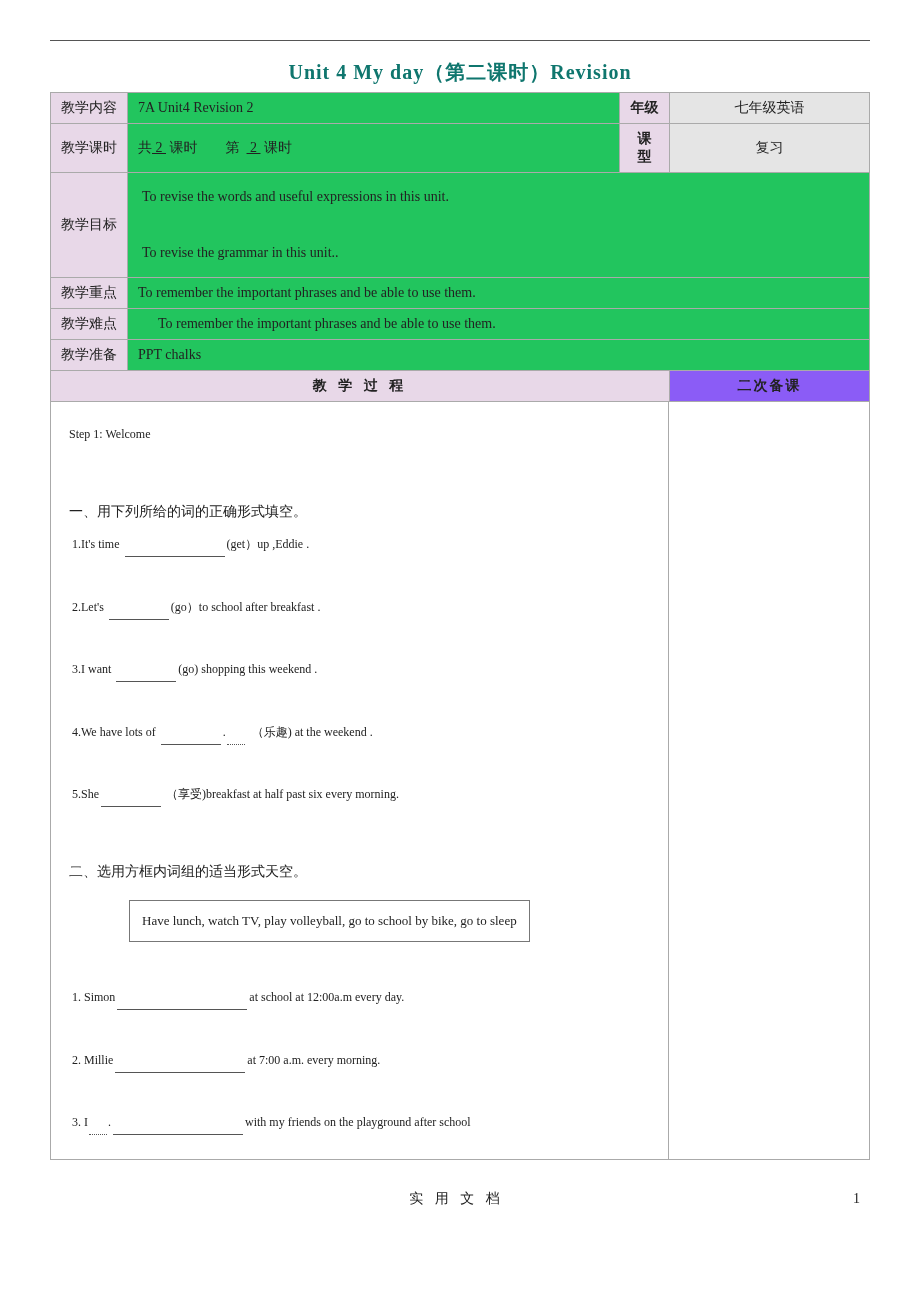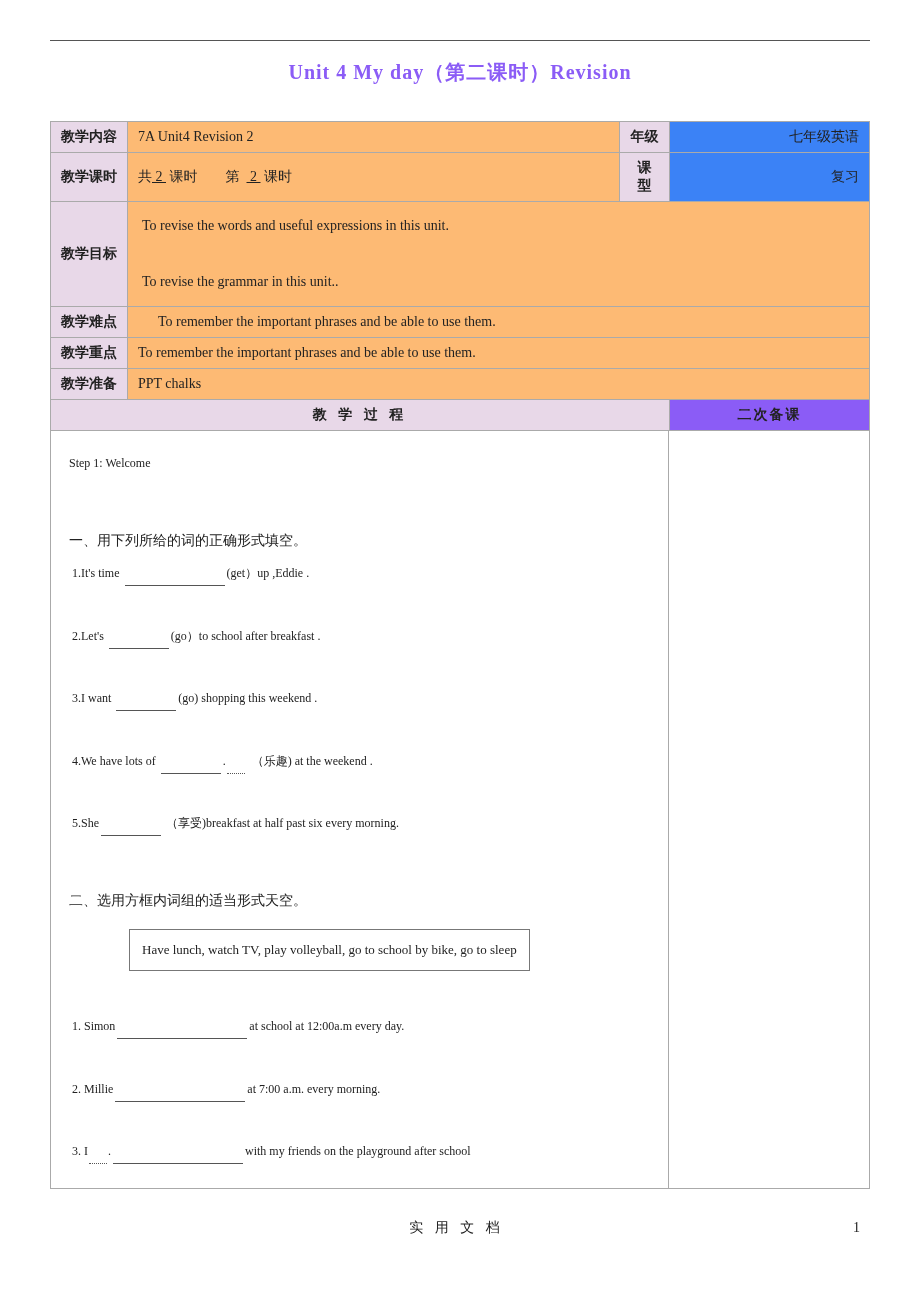--- a/index.html
+++ b/index.html
@@ -11,57 +11,57 @@
       padding: 40px 50px 60px 50px;
       max-width: 920px;
       margin: 0 auto;
     }
     .top-line {
       border-top: 1.5px solid #555;
       margin-bottom: 18px;
     }
     .page-title {
       text-align: center;
-      color: #8b5cf6;
+      color: #0f766e;
       font-size: 20px;
       font-weight: bold;
-      margin-bottom: 35px;
+      margin-bottom: 6px;
       letter-spacing: 1px;
     }
     .info-table {
       width: 100%;
       border-collapse: collapse;
       margin-bottom: 0;
     }
     .info-table td {
       border: 1px solid #aaa;
       padding: 6px 10px;
       vertical-align: middle;
       font-size: 14px;
     }
     .header-cell {
       background-color: #e8d8e8;
-      font-weight: bold;
+      font-weight: normal;
       text-align: center;
       width: 75px;
       white-space: nowrap;
     }
     .content-cell {
-      background-color: #fdba74;
+      background-color: #22c55e;
     }
     .grade-label {
       background-color: #e8d8e8;
       text-align: center;
       width: 50px;
       font-weight: bold;
       margin-top: 45px;
     }
     .grade-value {
-      background-color: #3b82f6;
-      text-align: right;
+      background-color: #e5e5e5;
+      text-align: center;
       width: 90px;
     }
     .process-header {
       background-color: #e8d8e8;
       text-align: center;
       font-size: 15px;
       letter-spacing: 4px;
       font-weight: bold;
       padding: 7px;
     }
@@ -180,29 +180,29 @@
     <tr>
       <td class="header-cell">教学目标</td>
       <td class="content-cell" colspan="3" style="padding: 10px 14px; line-height: 2.0;">
         <div>To revise the words and useful expressions in this unit.</div>
         <div>&nbsp;</div>
         <div>To revise the grammar in this unit..</div>
       </td>
     </tr>
 
     <tr>
+      <td class="header-cell">教学重点</td>
+      <td class="content-cell" colspan="3">To remember the important phrases and be able to use them.</td>
+    </tr>
+
+    <tr>
       <td class="header-cell">教学难点</td>
       <td class="content-cell" colspan="3" style="padding: 6px 30px;">
         <span>To remember the important phrases and be able to use them.</span>
       </td>
-    </tr>
-
-    <tr>
-      <td class="header-cell">教学重点</td>
-      <td class="content-cell" colspan="3">To remember the important phrases and be able to use them.</td>
     </tr>
 
     <tr>
       <td class="header-cell">教学准备</td>
       <td class="content-cell" colspan="3">PPT   chalks</td>
     </tr>
 
     <tr>
       <td colspan="3" class="process-header">教 学 过 程</td>
       <td class="second-prep">二次备课</td>

